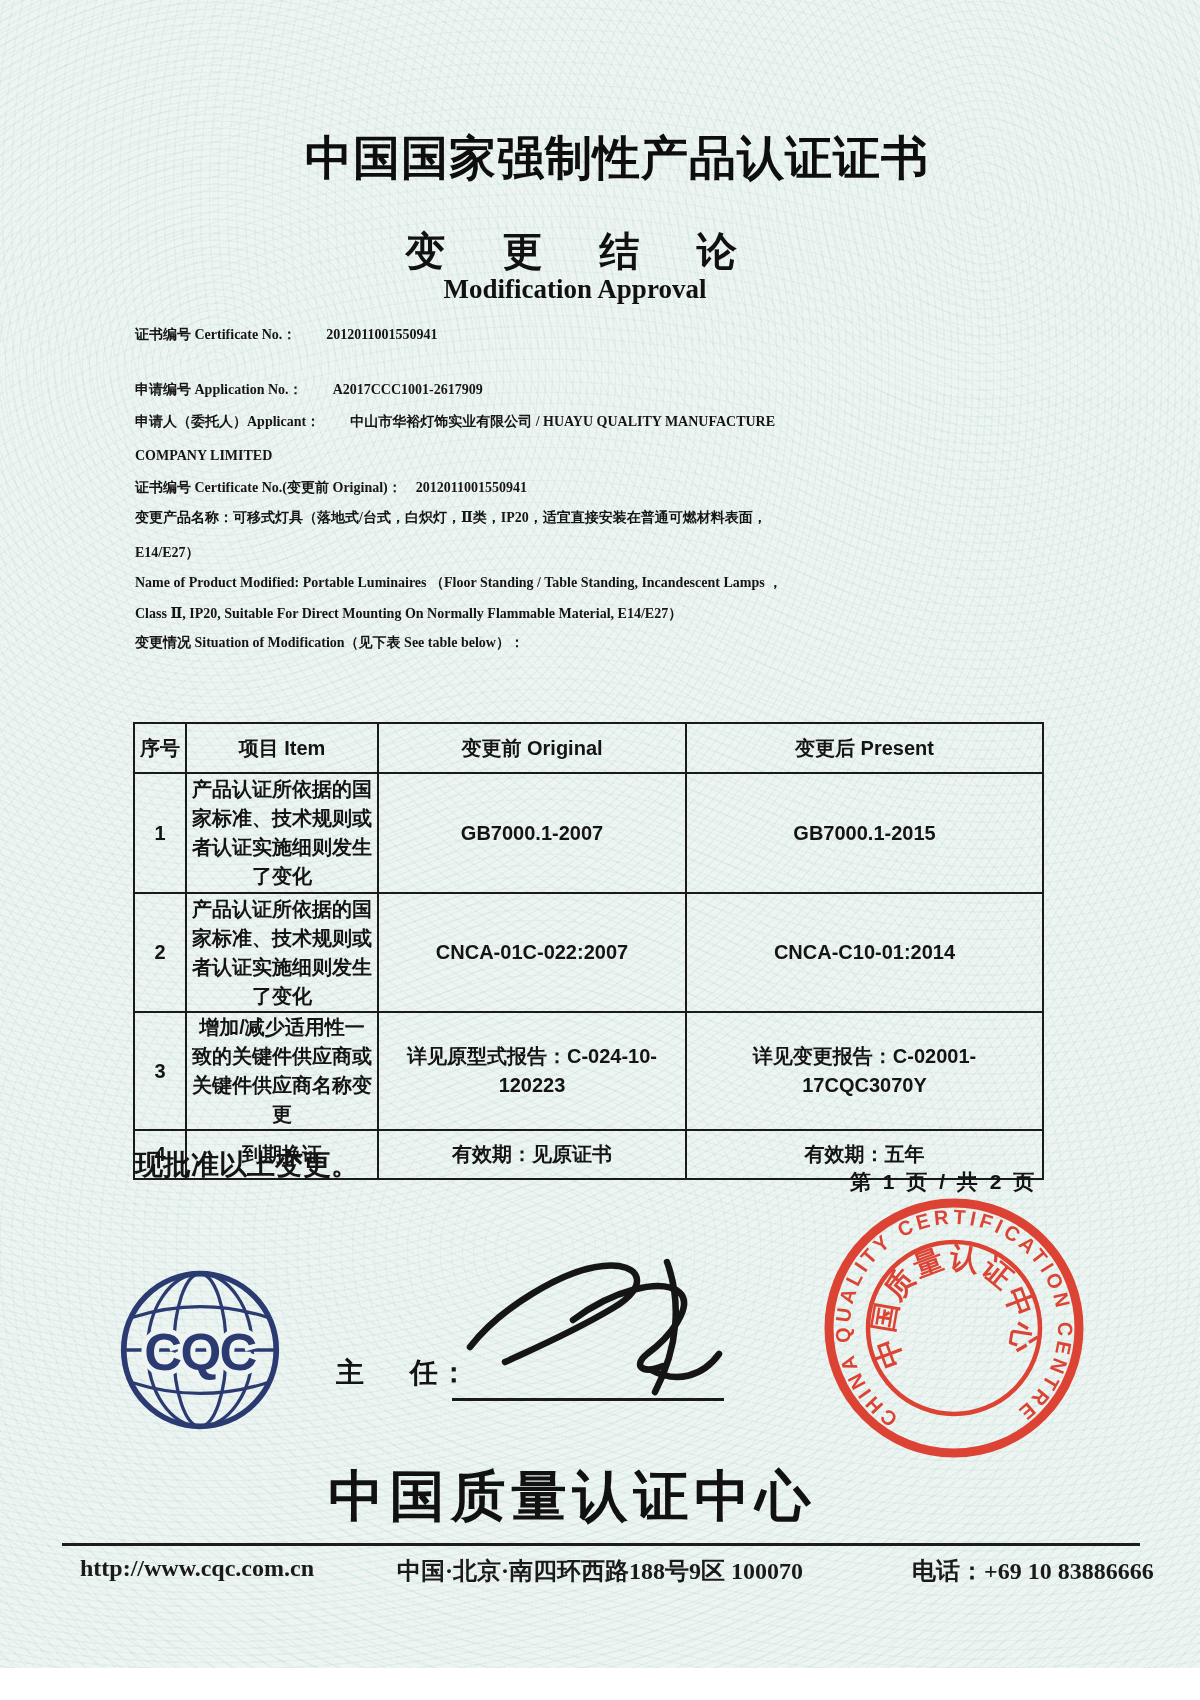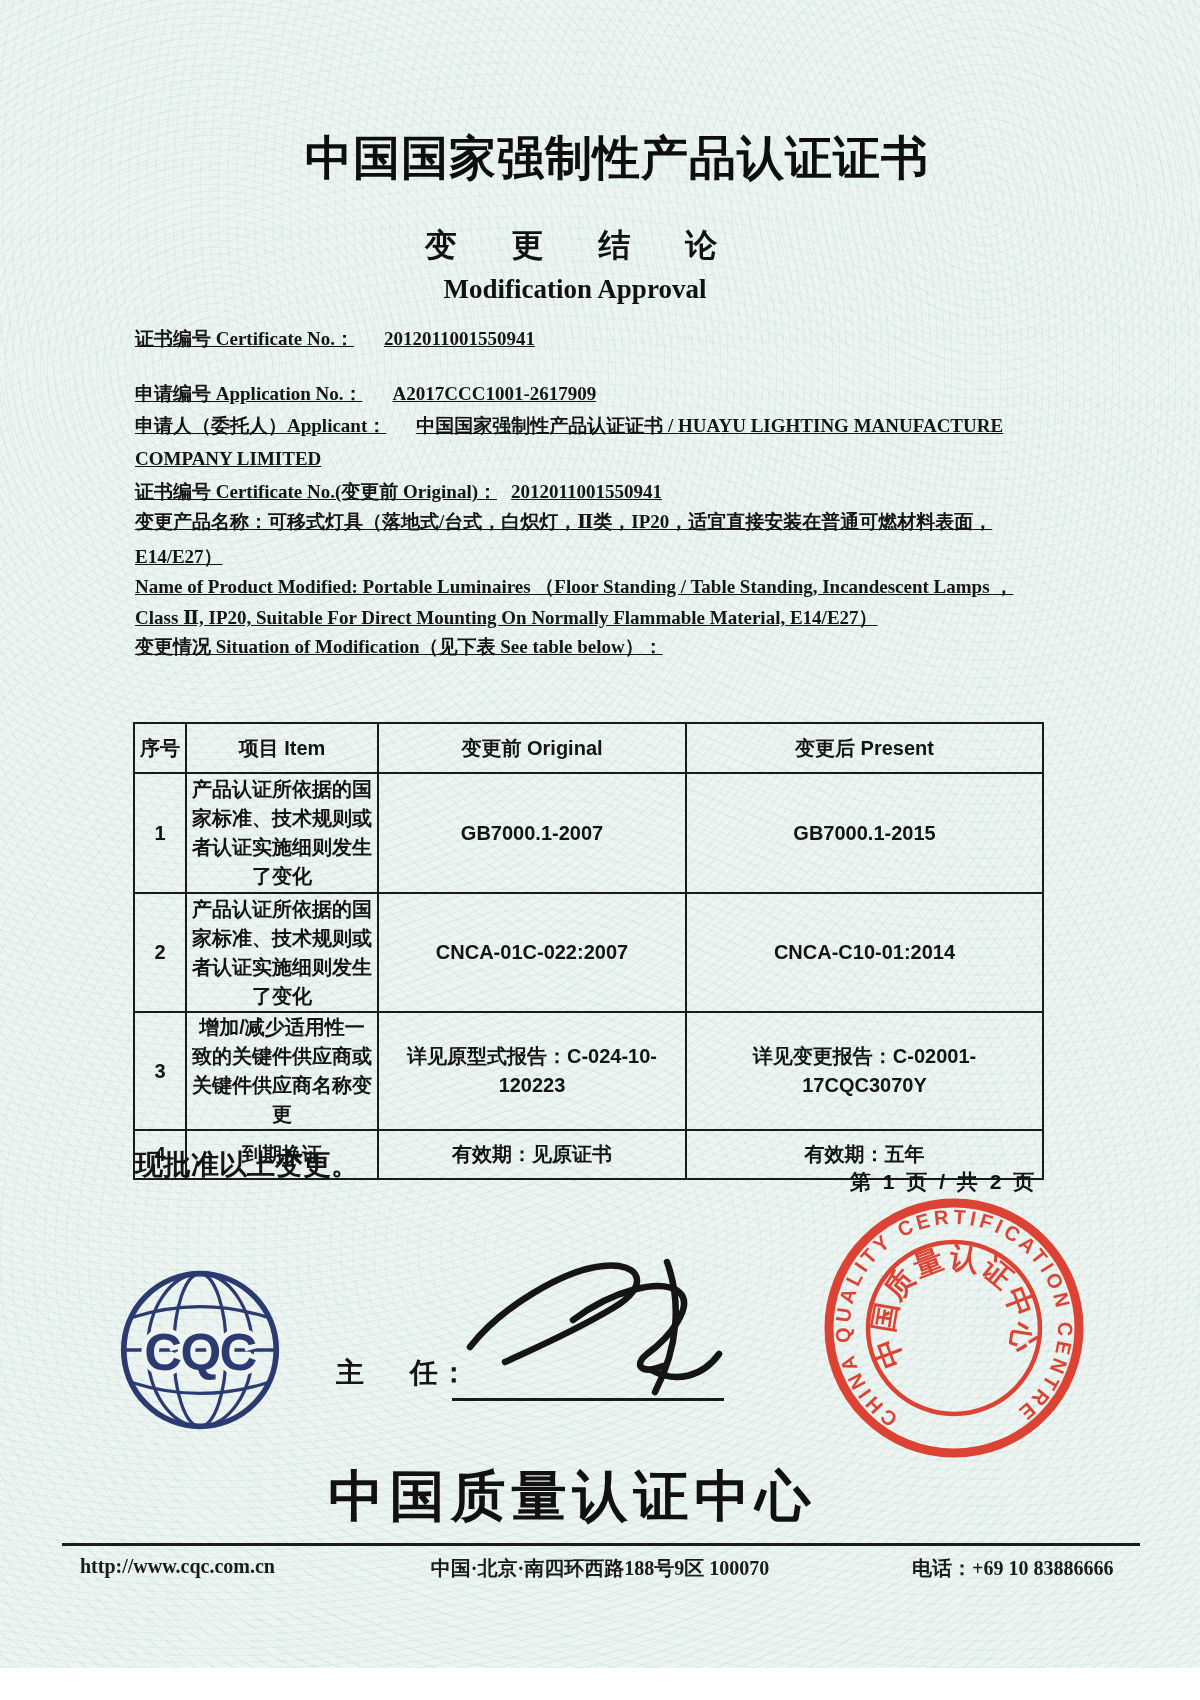--- a/index.html
+++ b/index.html
@@ -31,30 +31,30 @@
     transform:translateY(-3px);
   }
   .main-title{
     left:305px;top:127px;width:690px;white-space:nowrap;
     font-family:"Liberation Sans","DejaVu Sans",sans-serif;
     font-size:47px;font-weight:bold;letter-spacing:1px;color:#0e0e0e;
   }
   .subtitle-cn{
     left:0;top:224px;width:1150px;text-align:center;
     font-family:"Liberation Sans","DejaVu Sans",sans-serif;
-    font-size:32px;font-weight:bold;letter-spacing:8px;word-spacing:30px;color:#111;
+    font-size:40px;font-weight:bold;letter-spacing:8px;word-spacing:30px;color:#111;
   }
   .subtitle-en{
     left:0;top:274px;width:1150px;text-align:center;
     font-size:27px;font-weight:bold;color:#111;
   }
 
   
   .info-line{
-    left:135px;white-space:nowrap;font-size:19px;font-weight:bold;color:#151515;text-decoration:underline;
+    left:135px;white-space:nowrap;font-size:14px;font-weight:bold;color:#151515;
   }
   .gap-lg{display:inline-block;width:30px;}
   .gap-md{display:inline-block;width:14px;}
 
   
   table.modtable{
     position:absolute;left:133px;top:702px;border-collapse:collapse;table-layout:fixed;
     font-family:"Liberation Sans","DejaVu Sans",sans-serif;background:transparent;margin-top:20px;
   }
   .modtable th,.modtable td{
@@ -79,42 +79,42 @@
 
   
   .org-name{
     left:0;top:1460px;width:1145px;text-align:center;
     font-family:"Liberation Sans","DejaVu Sans",sans-serif;
     font-size:55px;font-weight:bold;letter-spacing:6px;color:#111;white-space:nowrap;
   }
 
   
   .footer-rule{left:62px;top:1543px;width:1078px;height:3px;background:#1c1c1c;}
-  .footer-text{top:1555px;font-size:20px;font-weight:bold;color:#1a1a1a;white-space:nowrap;}
+  .footer-text{top:1555px;font-size:24px;font-weight:bold;color:#1a1a1a;white-space:nowrap;}
   .footer-web{left:80px;}
   .footer-addr{left:300px;width:600px;text-align:center;}
   .footer-phone{left:912px;}
 </style>
 </head>
 <body>
 
 <div class="paper">
 
   <div class="abs main-title">中国国家强制性产品认证证书</div>
   <div class="abs subtitle-cn">变 更 结 论</div>
   <div class="abs subtitle-en">Modification Approval</div>
 
   <div class="abs info-line" style="top:326px;">
     <span>证书编号 Certificate No.：</span><span class="gap-lg"></span><span>2012011001550941</span>
   </div>
   <div class="abs info-line" style="top:381px;">
     <span>申请编号 Application No.：</span><span class="gap-lg"></span><span>A2017CCC1001-2617909</span>
   </div>
   <div class="abs info-line" style="top:413px;">
-    <span>申请人（委托人）Applicant：</span><span class="gap-lg"></span><span>中国国家强制性产品认证证书 / HUAYU LIGHTING MANUFACTURE</span>
+    <span>申请人（委托人）Applicant：</span><span class="gap-lg"></span><span>中山市华裕灯饰实业有限公司 / HUAYU QUALITY MANUFACTURE</span>
   </div>
   <div class="abs info-line" style="top:448px;">COMPANY LIMITED</div>
   <div class="abs info-line" style="top:479px;">
     <span>证书编号 Certificate No.(变更前 Original)：</span><span class="gap-md"></span><span>2012011001550941</span>
   </div>
   <div class="abs info-line" style="top:509px;">变更产品名称：可移式灯具（落地式/台式，白炽灯，Ⅱ类，IP20，适宜直接安装在普通可燃材料表面，</div>
   <div class="abs info-line" style="top:544px;">E14/E27）</div>
   <div class="abs info-line" style="top:574px;">Name of Product Modified: Portable Luminaires （Floor Standing / Table Standing, Incandescent Lamps ，</div>
   <div class="abs info-line" style="top:605px;">Class Ⅱ, IP20, Suitable For Direct Mounting On Normally Flammable Material, E14/E27）</div>
   <div class="abs info-line" style="top:634px;">变更情况 Situation of Modification（见下表 See table below）：</div>

